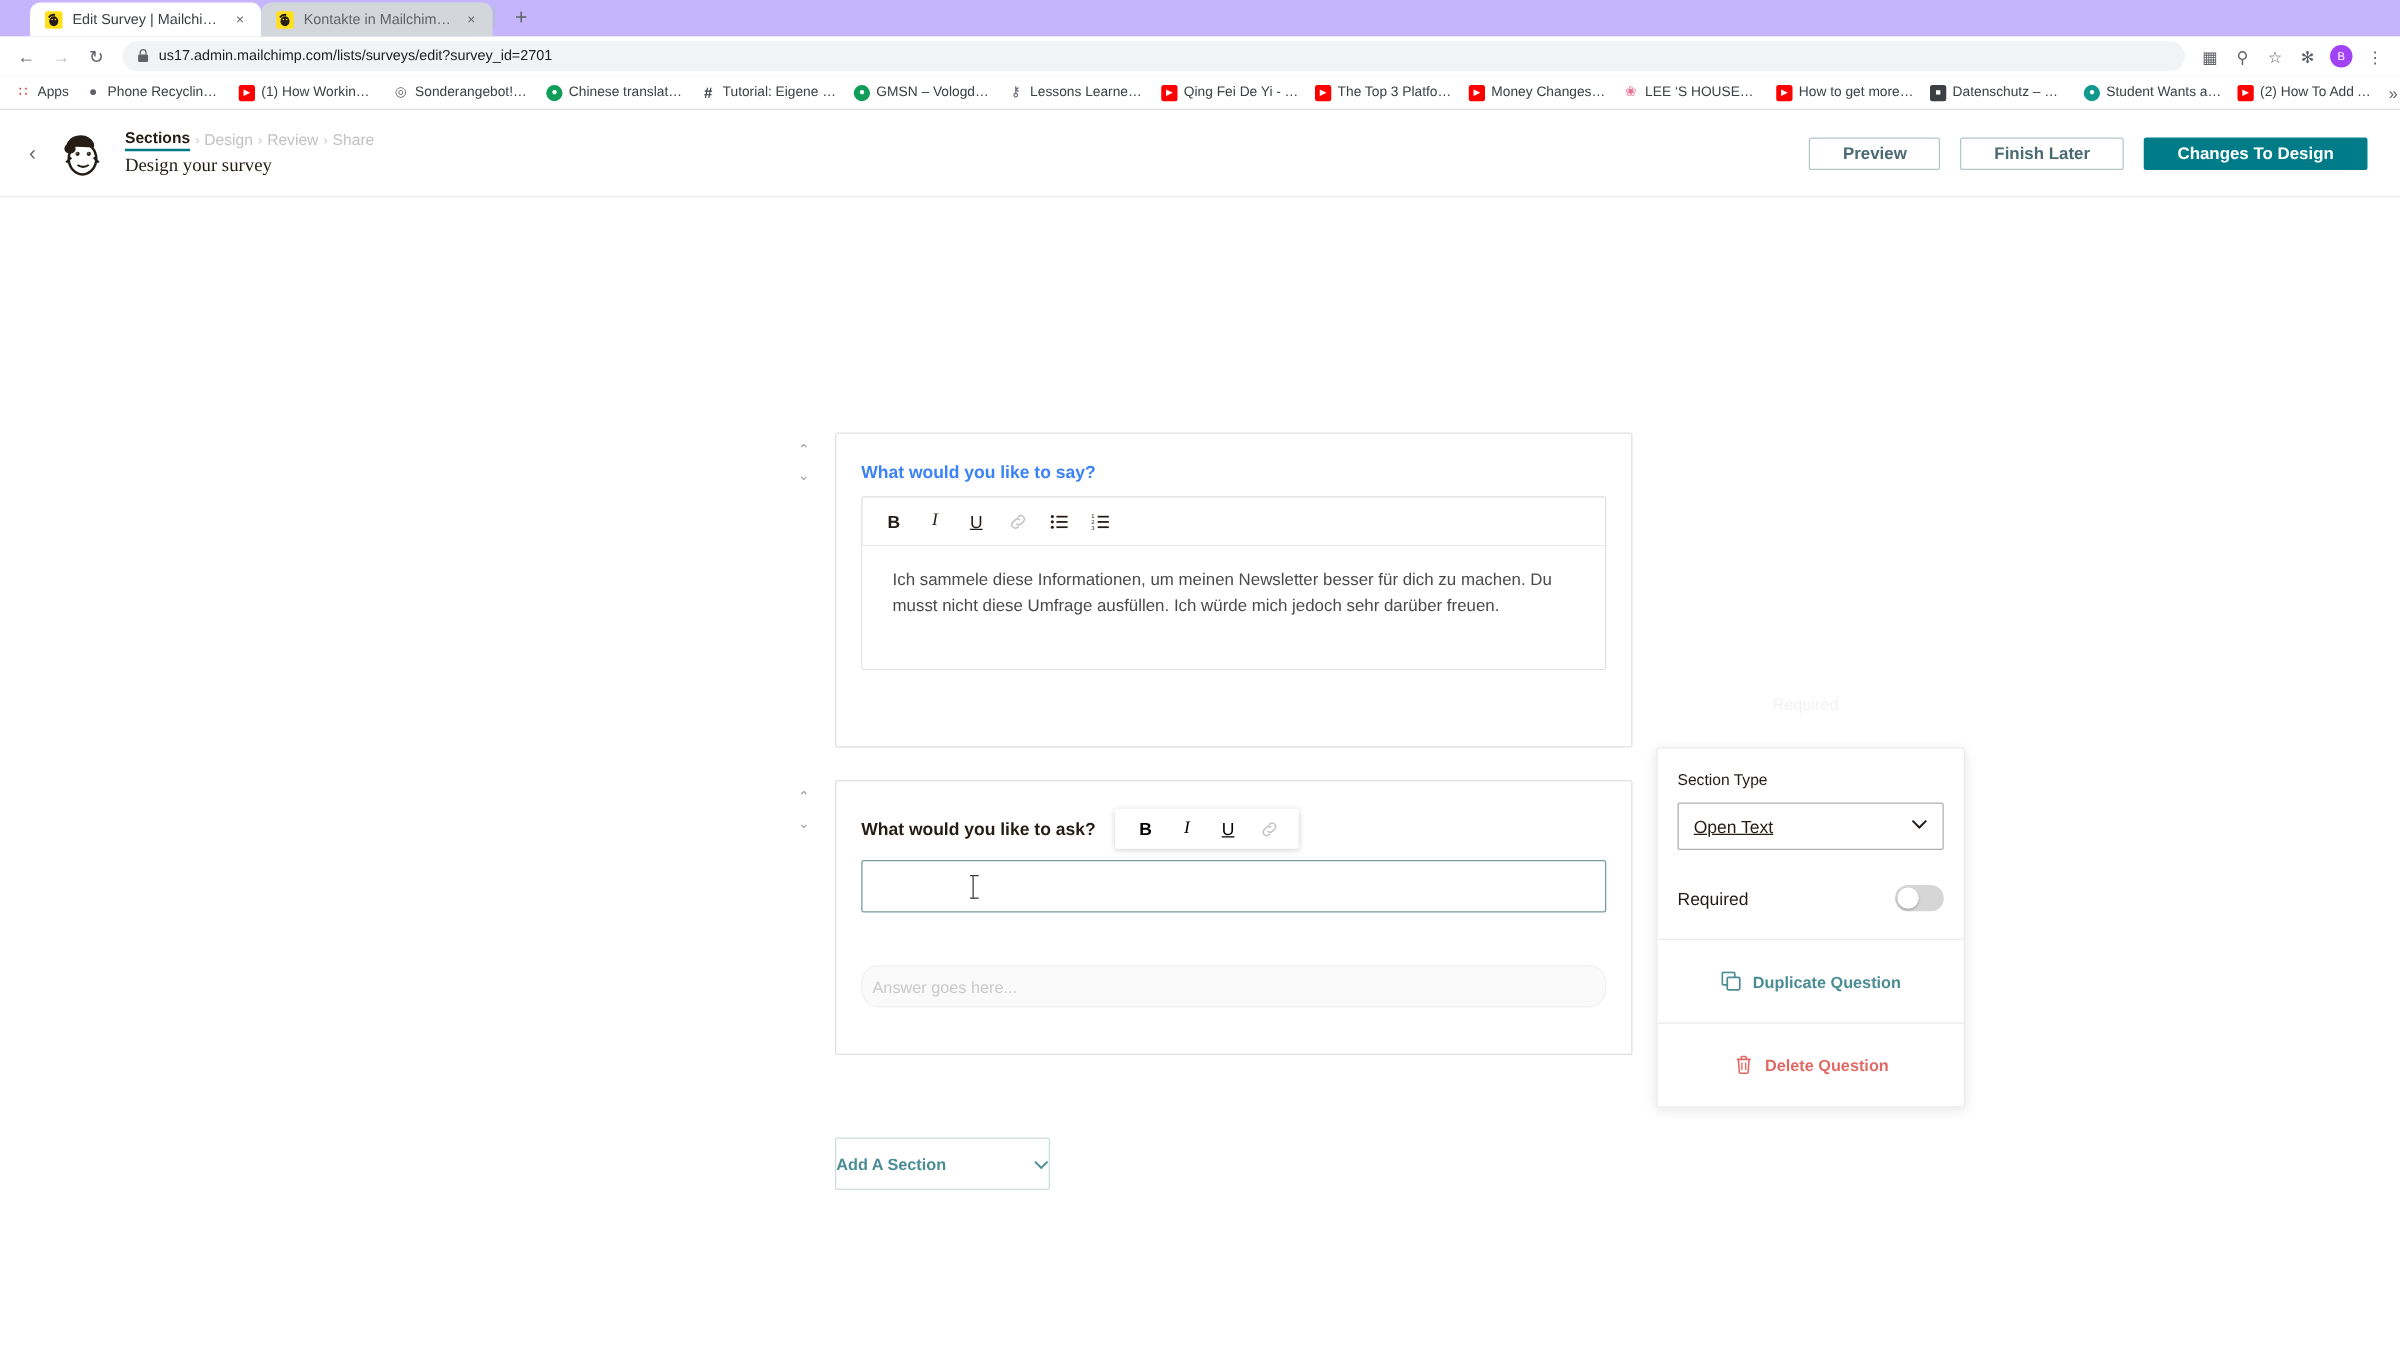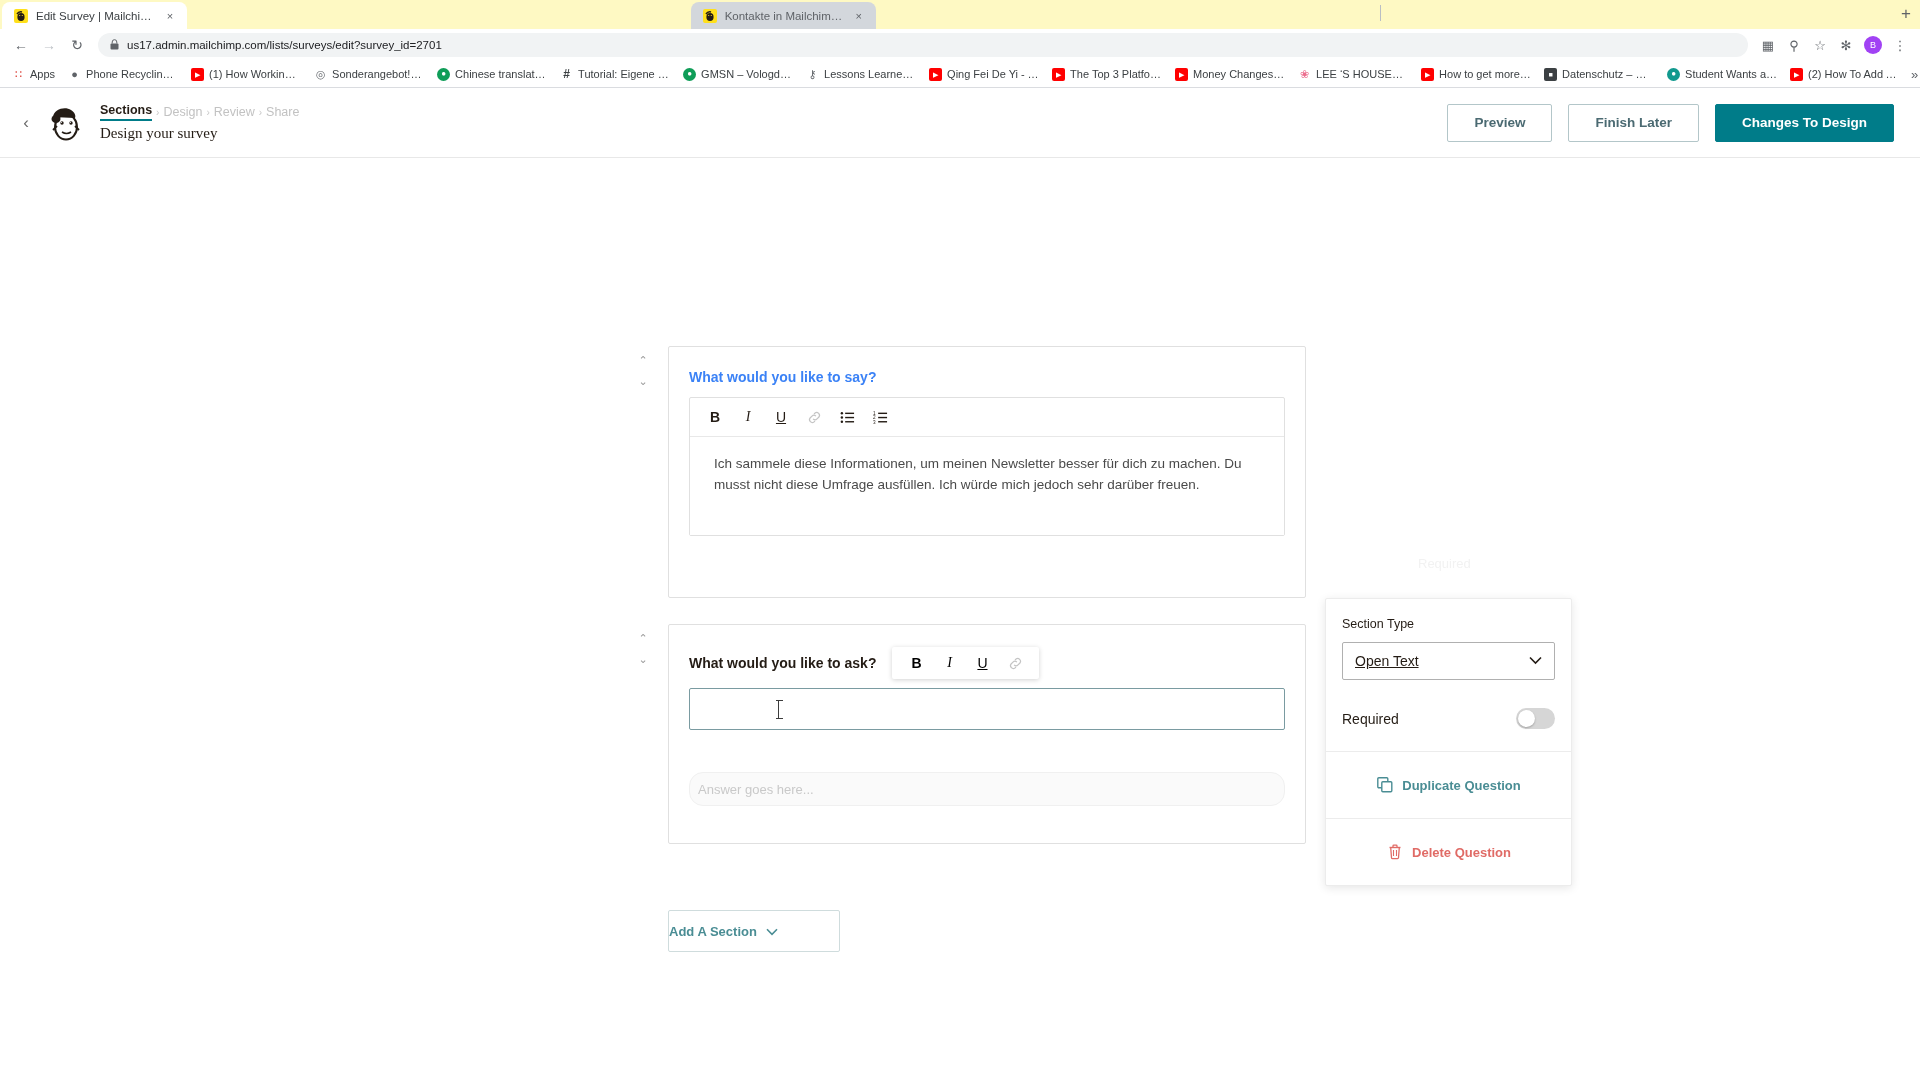--- a/index.html
+++ b/index.html
@@ -9,26 +9,25 @@
     overflow: hidden;
     font-family: "Liberation Sans", sans-serif;
     background: #ffffff;
   }
 
   
   .browser { width: 1920px; background: #dee1e6; }
 
   .tabstrip {
     height: 29px;
-    background: #fef9c3;
+    background: #c4b5fd;
     display: flex;
     align-items: flex-end;
-    padding-left: 2px;
+    padding-left: 24px;
     position: relative;
-    justify-content: space-between;
   }
   .tab {
     height: 27px;
     display: flex;
     align-items: center;
     gap: 8px;
     padding: 0 10px 0 12px;
     border-radius: 8px 8px 0 0;
     font-size: 11.5px;
     color: #3c4043;
@@ -177,21 +176,21 @@
     padding-bottom: 2px;
   }
   .crumb-sep { color: #c9c9c9; font-size: 10px; }
   .page-title {
     font-size: 15px; color: #241c15;
     font-family: "Liberation Serif", serif;
     margin-top: 2px;
   }
   .header-actions { margin-left: auto; display: flex; align-items: center; gap: 16px; }
   .btn {
-    height: 38px;
+    height: 26px;
     padding: 0 26px;
     display: flex; align-items: center; justify-content: center;
     font-size: 13.5px; font-weight: bold;
     border-radius: 2px;
     white-space: nowrap;
   }
   .btn-outline { border: 1px solid #b3c6c9; background: #fff; color: #4b6a72; }
   .btn-primary { background: #007c89; color: #ffffff; border: 1px solid #007c89; }
 
   .canvas { position: relative; width: 1920px; height: 900px; background: #fff; }
@@ -345,21 +344,21 @@
   .sp-action-ico { width: 17px; height: 17px; display: flex; align-items: center; justify-content: center; }
 
   
   .add-section {
     position: absolute;
     left: 668px; top: 752px;
     width: 172px; height: 42px;
     border: 1px solid #cfdcdd;
     border-radius: 2px;
     background: #fff;
-    display: flex; align-items: center; justify-content: flex-start;
+    display: flex; align-items: center; justify-content: space-between;
     gap: 9px;
     font-size: 13px; font-weight: bold;
     color: #4a8d94;
   }
   .ghost {
     position: absolute;
     color: #f2f2f2;
     font-size: 13px;
     pointer-events: none;
   }

